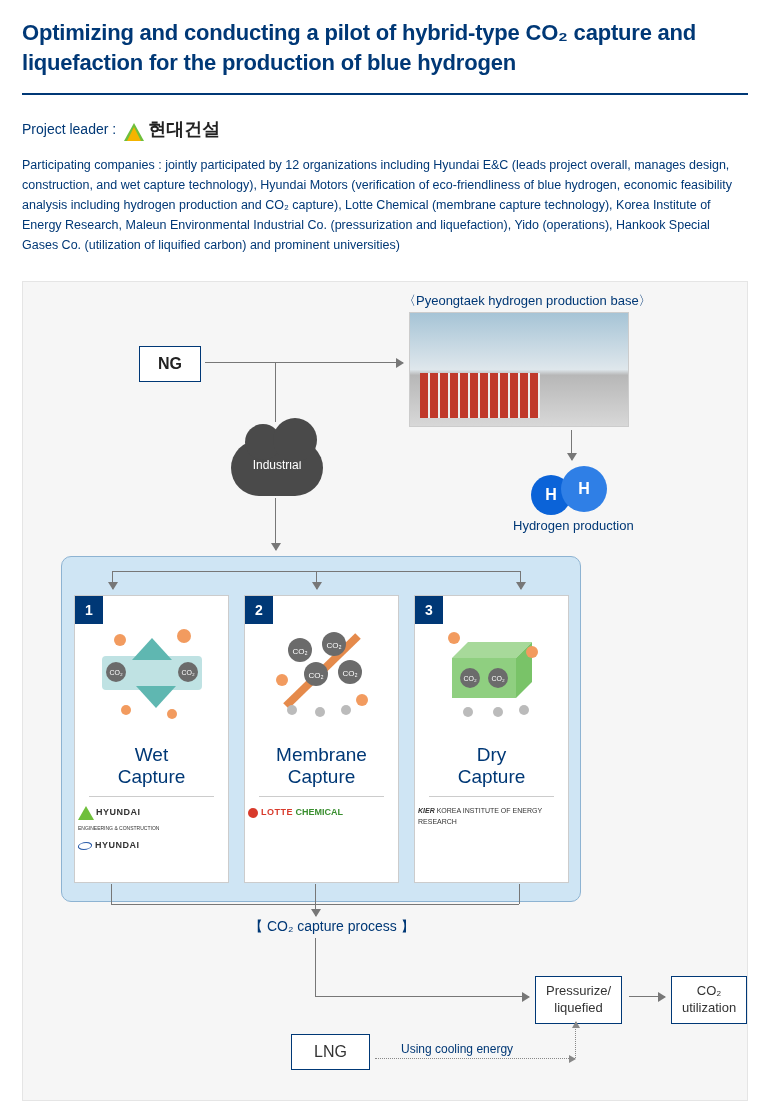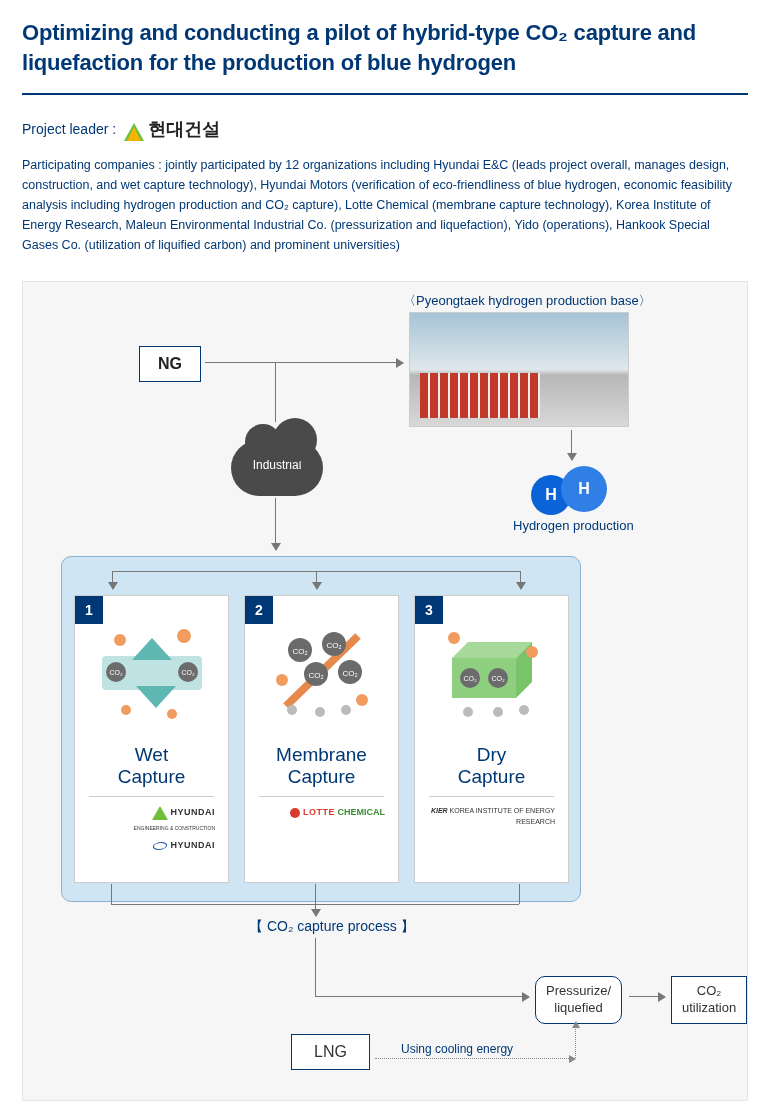--- a/index.html
+++ b/index.html
@@ -30,21 +30,21 @@
   .h2 { left: 508px; top: 184px; }
   .h2 .a,.h2 .b{display:inline-block;width:40px;height:40px;background:#0b63d8;border-radius:50%;color:#fff;text-align:center;line-height:40px;font-weight:700;}
   .h2 .b{width:46px;height:46px;line-height:46px;background:#2f7fe6;margin-left:-10px;vertical-align:6px;}
   .h2-label{left:490px;top:236px;font-size:13px;color:#003876;}
   .panel { left: 38px; top: 274px; width: 520px; height: 346px; background: #cfe5f4; border:1px solid #8db3d2; border-radius:10px; }
   .card { position:absolute; top: 38px; width: 155px; height: 288px; background:#fff; border:1px solid #ccc; }
   .card .num{position:absolute;left:0;top:0;width:28px;height:28px;background:#003876;color:#fff;text-align:center;line-height:28px;font-size:14px;font-weight:600;}
   .card .ill{height:130px;margin:10px 6px 4px;display:flex;align-items:center;justify-content:center;}
   .card h3{color:#003876;text-align:center;font-size:19px;font-weight:400;line-height:1.15;padding:4px 11px 8px;}
   .card .hr{border-top:1px solid #ccc;margin:0 14px 8px;}
-  .card .logos{text-align:right;font-size:9px;color:#333;line-height:1.6;padding:0 13px;}
+  .card .logos{text-align:left;font-size:9px;color:#333;line-height:1.6;padding:0 3px;}
   .c1{left:12px;} .c2{left:182px;} .c3{left:352px;}
   .caption{left:226px;top:636px;color:#003876;font-size:14px;}
   .press{left:512px;top:694px;border:1px solid #003876;background:#fff;padding:6px 10px;font-size:13px;text-align:center;line-height:1.3;}
   .co2u{left:648px;top:694px;border:1px solid #003876;background:#fff;padding:6px 10px;font-size:13px;text-align:center;line-height:1.3;}
   .lng{left:268px;top:752px;border:1px solid #003876;background:#fff;padding:8px 22px;font-size:16px;}
   .coolE{left:378px;top:760px;font-size:12px;color:#003876;}
   .dot-h{border-top:1px dotted #888;height:0;}
   .dot-v{border-left:1px dotted #888;width:0;}
   .dot-h::after{content:"";position:absolute;right:-1px;top:-4px;border-left:7px solid #888;border-top:4px solid transparent;border-bottom:4px solid transparent;}
   .dot-v.up::after{content:"";position:absolute;left:-4px;top:-1px;border-bottom:7px solid #888;border-left:4px solid transparent;border-right:4px solid transparent;}
@@ -189,21 +189,21 @@
     <div class="abs ln" style="left:88px;top:622px;width:408px;height:1px;"></div>
     <div class="abs ln" style="left:88px;top:602px;width:1px;height:20px;"></div>
     <div class="abs ln" style="left:292px;top:602px;width:1px;height:20px;"></div>
     <div class="abs ln" style="left:496px;top:602px;width:1px;height:20px;"></div>
     <div class="abs arrow-v" style="left:292px;top:622px;height:12px;"></div>
 
     <div class="abs caption">【 CO₂ capture process 】</div>
 
     <div class="abs ln" style="left:292px;top:656px;width:1px;height:58px;"></div>
     <div class="abs arrow-h" style="left:292px;top:714px;width:214px;"></div>
-    <div class="abs press" style="white-space:pre-line;border-radius:10px;">Pressurize/
+    <div class="abs press" style="white-space:pre-line;">Pressurize/
 liquefied</div>
     <div class="abs arrow-h" style="left:606px;top:714px;width:36px;"></div>
     <div class="abs co2u" style="white-space:pre-line;">CO₂
 utilization</div>
 
     <div class="abs lng">LNG</div>
     <div class="abs coolE">Using cooling energy</div>
     <div class="abs dot-h" style="left:352px;top:776px;width:200px;"></div>
     <div class="abs dot-v up" style="left:552px;top:740px;height:36px;"></div>
   </div>

